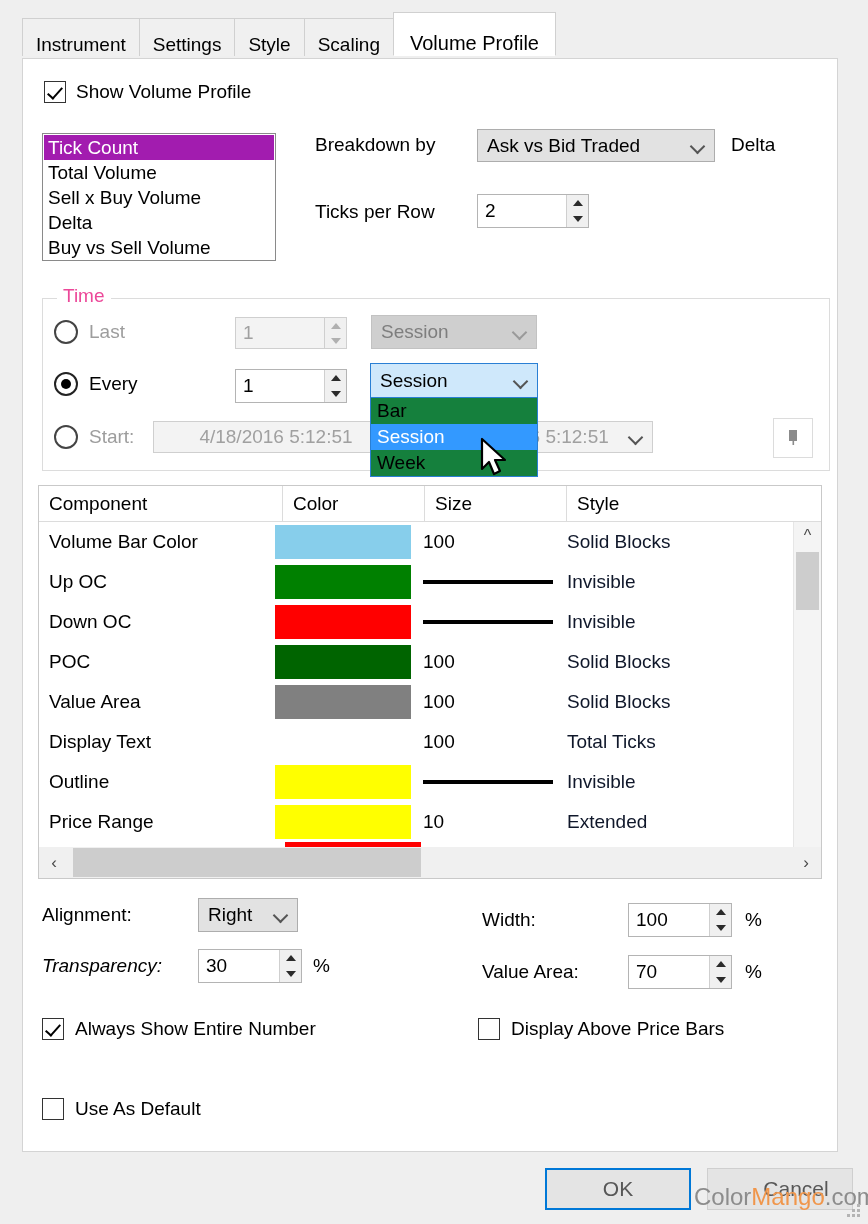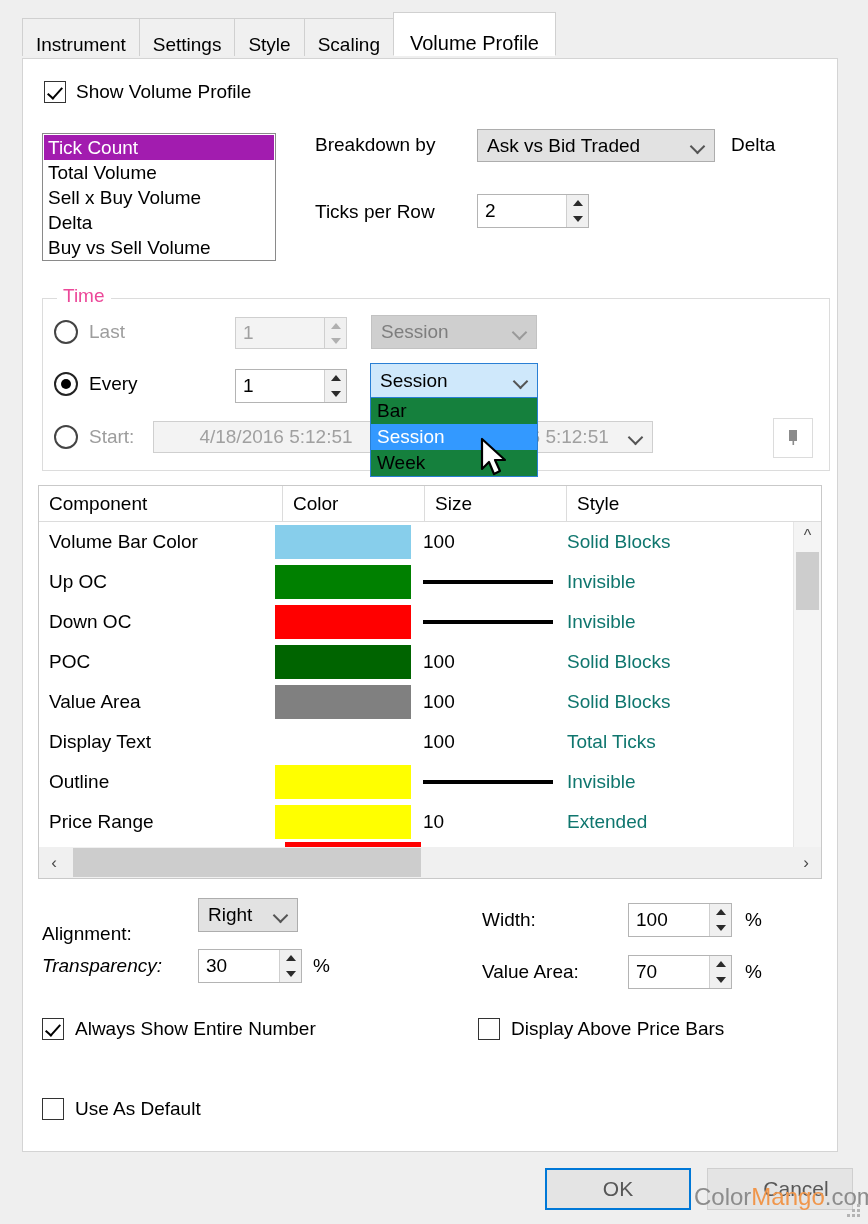--- a/index.html
+++ b/index.html
@@ -171,21 +171,21 @@
     padding-left: 10px; border-right: 1px solid #dcdcdc;
   }
   .tbody { position: relative; }
   .trow { display: flex; height: 40px; align-items: center; }
   .tc { display: flex; align-items: center; height: 100%; }
   .c-name { width: 236px; padding-left: 10px; font-size: 19px; color:#000; }
   .c-color { width: 142px; display: flex; align-items: center; }
   .swatch { width: 136px; height: 34px; }
   .c-size { width: 142px; font-size: 19px; color: #000; padding-left: 6px; }
   .sizeline { width: 130px; height: 4px; background: #000; }
-  .c-style { flex: 1; font-size: 19px; color: #0f766e; padding-left: 8px; }
+  .c-style { flex: 1; font-size: 19px; color: #0f172a; padding-left: 8px; }
 
   .vscroll {
     position: absolute; right: 0; top: 36px; width: 28px; bottom: 0;
     background: #f4f4f4; border-left: 1px solid #e6e6e6;
   }
   .vscroll .arr {
     height: 28px; display: flex; align-items: center; justify-content: center;
     font-size: 16px; color: #4a4a4a;
   }
   .vscroll .arr.bot { position: absolute; bottom: 0; left: 0; right: 0; }
@@ -440,21 +440,21 @@
       <div class="arr bot">˅</div>
     </div>
   </div>
 
   <div class="hscroll">
     <div class="harr">‹</div>
     <div class="hthumb"></div>
     <div class="harr right">›</div>
   </div>
 
-  <div class="lbl" style="position:absolute;left:42px;top:904px;margin-top:19px;">Alignment:</div>
+  <div class="lbl" style="position:absolute;left:42px;top:904px;">Alignment:</div>
   <div class="combo" style="position:absolute;left:198px;top:898px;width:100px;height:34px;">
     <span>Right</span>
     <span class="chev"></span>
   </div>
 
   <div class="lbl" style="position:absolute;left:42px;top:955px;font-style:italic;">Transparency:</div>
   <div class="spin" style="position:absolute;left:198px;top:949px;width:104px;height:34px;">
     <span class="val">30</span>
     <span class="arrows">
       <div class="up"></div>

